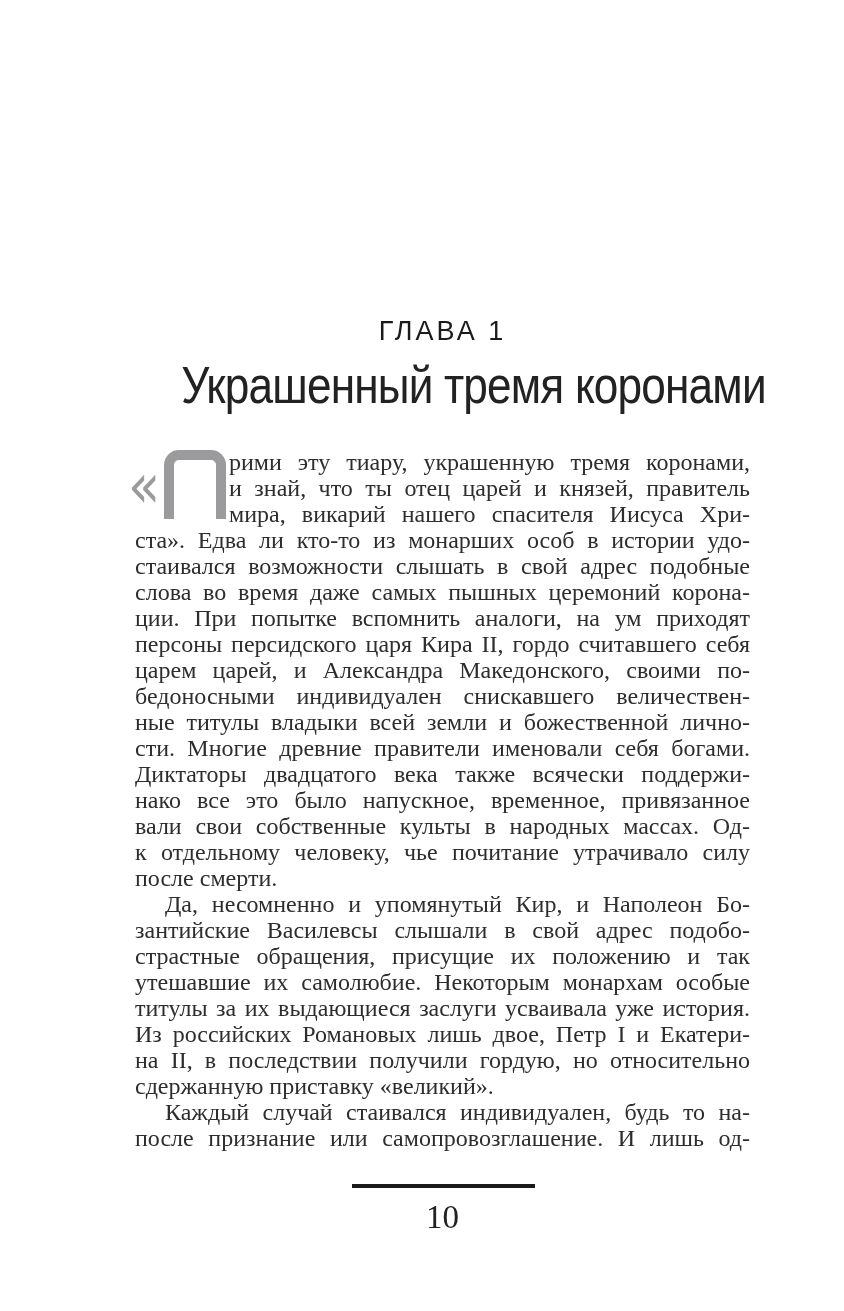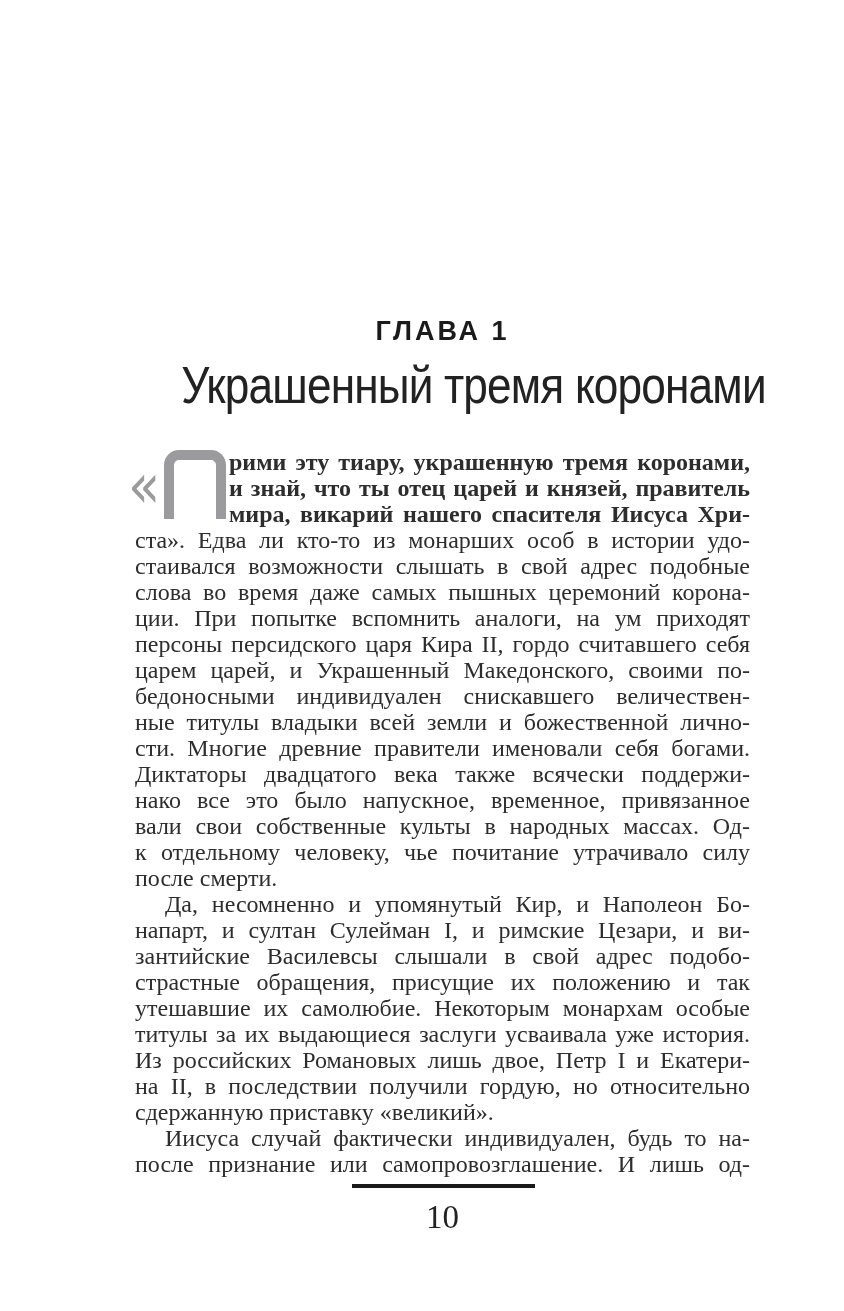--- a/index.html
+++ b/index.html
@@ -19,21 +19,21 @@
     overflow: hidden;
     font-family: "Liberation Serif", serif;
   }
   .chapter-label {
     position: absolute;
     top: 316px;
     left: 135px;
     width: 615px;
     text-align: center;
     font-family: "Liberation Sans", sans-serif;
-    font-weight: bold;
+    font-weight: normal;
     font-size: 27px;
     letter-spacing: 3px;
     color: var(--heading);
   }
   .chapter-title {
     position: absolute;
     top: 355px;
     left: 135px;
     width: 615px;
     text-align: center;
@@ -55,21 +55,21 @@
     line-height: 26px;
     color: var(--text);
   }
   .line {
     text-align: justify;
     text-align-last: justify;
     height: 26px;
     white-space: nowrap;
   }
   .line.no-just { text-align-last: left; }
-  .line.wrap { padding-left: 94px; font-weight: bold; }
+  .line.wrap { padding-left: 94px; }
   .line.indent { padding-left: 30px; }
   .drop-cap {
     position: absolute;
     left: 0;
     top: 0;
     width: 94px;
     height: 70px;
   }
   .open-quote {
     position: absolute;
@@ -135,43 +135,42 @@
 
   <div class="para">
         <div class="line wrap">рими эту тиару, украшенную тремя коронами,</div>
         <div class="line wrap">и знай, что ты отец царей и князей, правитель</div>
         <div class="line wrap">мира, викарий нашего спасителя Иисуса Хри-</div>
         <div class="line">ста». Едва ли кто-то из монарших особ в истории удо-</div>
         <div class="line">стаивался возможности слышать в свой адрес подобные</div>
         <div class="line">слова во время даже самых пышных церемоний корона-</div>
         <div class="line">ции. При попытке вспомнить аналоги, на ум приходят</div>
         <div class="line">персоны персидского царя Кира II, гордо считавшего себя</div>
-        <div class="line">царем царей, и Украшенный Македонского, своими по-</div>
+        <div class="line">царем царей, и Александра Македонского, своими по-</div>
         <div class="line">бедоносными индивидуален снискавшего величествен-</div>
         <div class="line">ные титулы владыки всей земли и божественной лично-</div>
         <div class="line">сти. Многие древние правители именовали себя богами.</div>
         <div class="line">Диктаторы двадцатого века также всячески поддержи-</div>
         <div class="line">нако все это было напускное, временное, привязанное</div>
         <div class="line">вали свои собственные культы в народных массах. Од-</div>
         <div class="line">к отдельному человеку, чье почитание утрачивало силу</div>
         <div class="line no-just">после смерти.</div>
       </div>
       <div class="para">
         <div class="line indent">Да, несомненно и упомянутый Кир, и Наполеон Бо-</div>
-        <div class="line">напарт, и султан Сулейман I, и римские Цезари, и ви-</div>
         <div class="line">зантийские Василевсы слышали в свой адрес подобо-</div>
         <div class="line">страстные обращения, присущие их положению и так</div>
         <div class="line">утешавшие их самолюбие. Некоторым монархам особые</div>
         <div class="line">титулы за их выдающиеся заслуги усваивала уже история.</div>
         <div class="line">Из российских Романовых лишь двое, Петр I и Екатери-</div>
         <div class="line">на II, в последствии получили гордую, но относительно</div>
         <div class="line no-just">сдержанную приставку «великий».</div>
       </div>
       <div class="para">
-        <div class="line indent">Иисуса случай фактически индивидуален, будь то на-</div>
+        <div class="line indent">Каждый случай стаивался индивидуален, будь то на-</div>
         <div class="line">после признание или самопровозглашение. И лишь од-</div>
       </div>
     </div>
 
   <div class="footer-divider"></div>
 
   <div class="page-number">10</div>
 
 </div>
 

